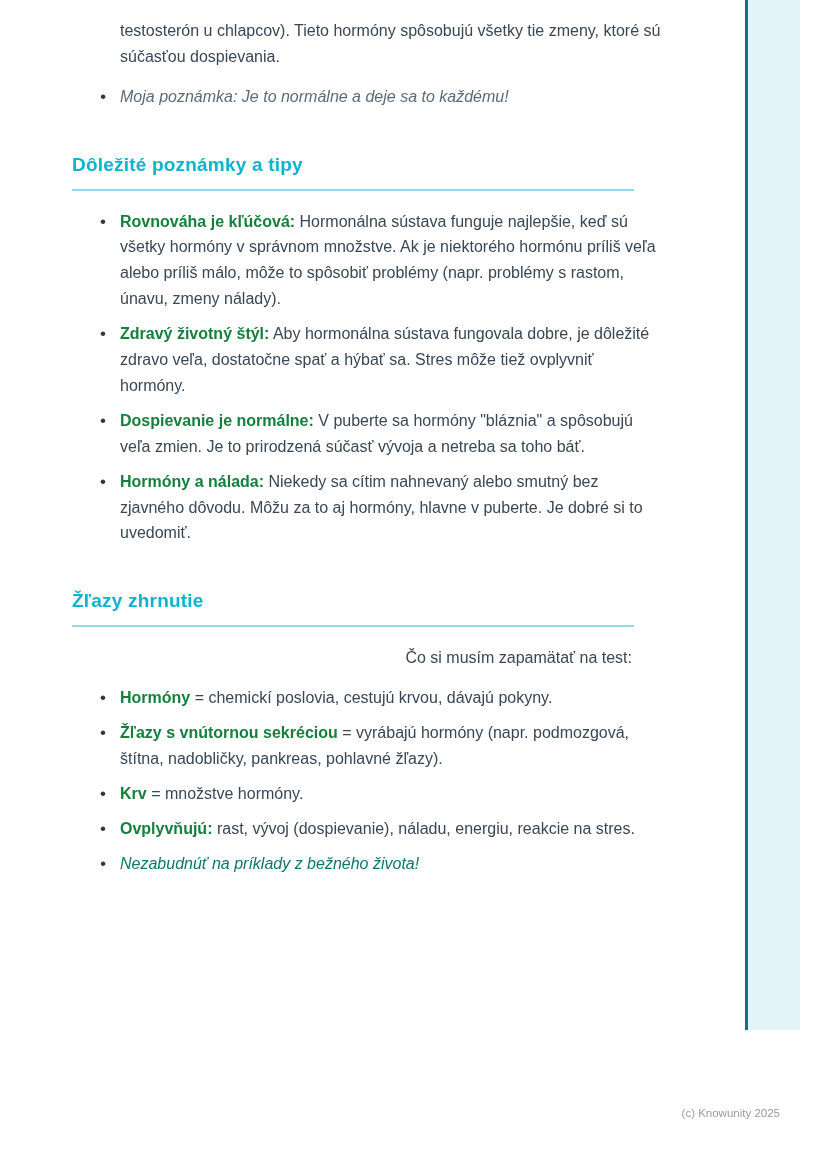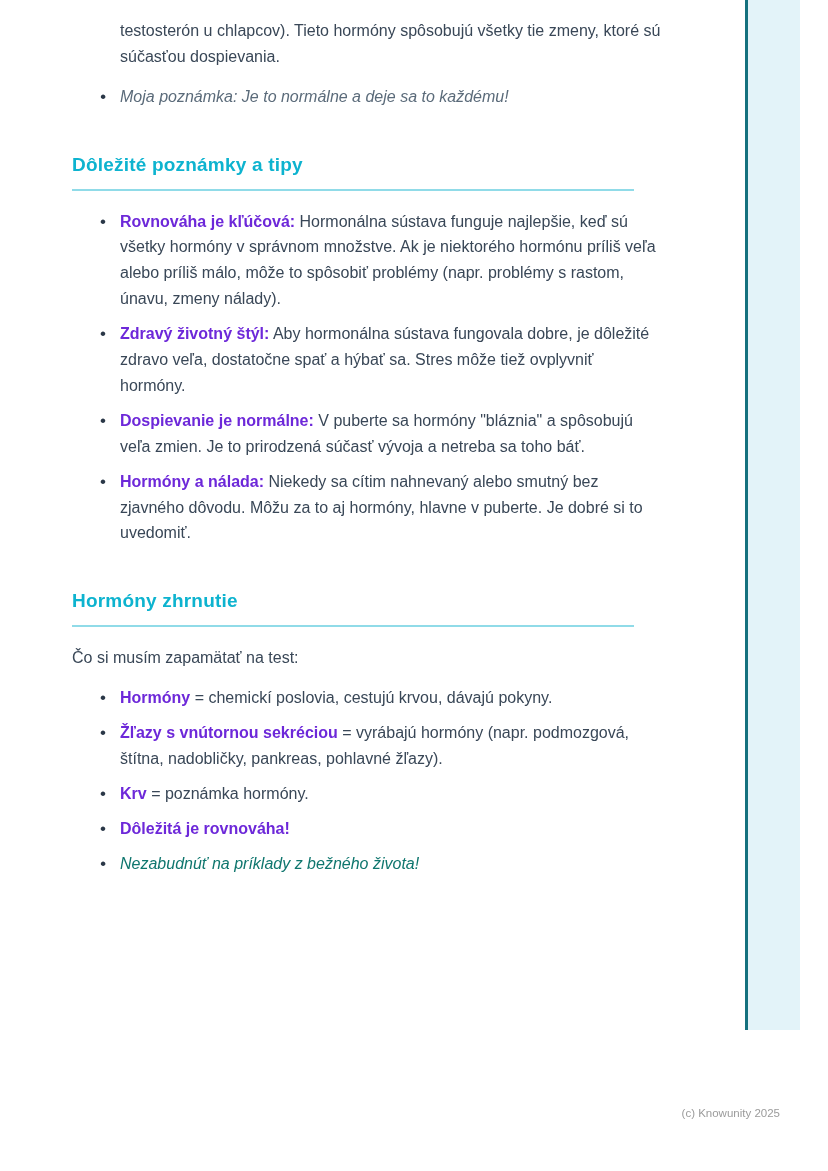--- a/index.html
+++ b/index.html
@@ -46,38 +46,39 @@
   ul.blist li::before {
     content: "\2022";
     position: absolute;
     left: -20px;
     top: -1px;
     color: #2a3747;
     font-size: 17px;
   }
   li.italic-note { font-style: italic; color: #5b6b7a; }
   li.italic-teal { font-style: italic; color: #0f766e; }
-  strong.blabel { font-weight: 700; color: #6d28d9; }
+  strong.blabel { font-weight: 700; color: #15803d; }
   h1.sec-title {
     margin: 44px 0 12px 0;
     font-size: 19px;
     line-height: 1.2;
     font-weight: 700;
     color: #0db3cf;
     letter-spacing: 0.2px;
   }
   .divider {
     width: 562px;
     height: 0;
     border-top: 2px solid #90dbe8;
     margin: 0 0 18px 0;
   }
   .summary-intro {
     margin: 16px 0 7px 0;
     width: 560px;
+    text-align: right;
   }
   .footer-credit {
     position: absolute;
     right: 48px;
     bottom: 52px;
     font-size: 11.5px;
     color: #9b9b9b;
   }
 </style>
 </head>
@@ -108,37 +109,37 @@
         <strong class="blabel">Zdravý životný štýl:</strong><span> Aby hormonálna sústava fungovala dobre, je dôležité zdravo veľa, dostatočne spať a hýbať sa. Stres môže tiež ovplyvniť hormóny.</span>
       </li>
       <li>
         <strong class="blabel">Dospievanie je normálne:</strong><span> V puberte sa hormóny "bláznia" a spôsobujú veľa zmien. Je to prirodzená súčasť vývoja a netreba sa toho báť.</span>
       </li>
       <li>
         <strong class="blabel">Hormóny a nálada:</strong><span> Niekedy sa cítim nahnevaný alebo smutný bez zjavného dôvodu. Môžu za to aj hormóny, hlavne v puberte. Je dobré si to uvedomiť.</span>
       </li>
     </ul>
 
-    <h1 class="sec-title">Hormóny zhrnutie</h1>
+    <h1 class="sec-title">Žľazy zhrnutie</h1>
     <div class="divider"></div>
 
     <p class="summary-intro">Čo si musím zapamätať na test:</p>
 
     <ul class="blist">
       <li>
         <strong class="blabel">Hormóny</strong><span> = chemickí poslovia, cestujú krvou, dávajú pokyny.</span>
       </li>
       <li>
         <strong class="blabel">Žľazy s vnútornou sekréciou</strong><span> = vyrábajú hormóny (napr. podmozgová, štítna, nadobličky, pankreas, pohlavné žľazy).</span>
       </li>
       <li>
-        <strong class="blabel">Krv</strong><span> = poznámka hormóny.</span>
+        <strong class="blabel">Krv</strong><span> = množstve hormóny.</span>
       </li>
       <li>
-        <strong class="blabel">Dôležitá je rovnováha!</strong><span></span>
+        <strong class="blabel">Ovplyvňujú:</strong><span> rast, vývoj (dospievanie), náladu, energiu, reakcie na stres.</span>
       </li>
       <li class="italic-teal">
         <span>Nezabudnúť na príklady z bežného života!</span>
       </li>
     </ul>
 
   </div>
 
   <div class="footer-credit">(c) Knowunity 2025</div>
 

